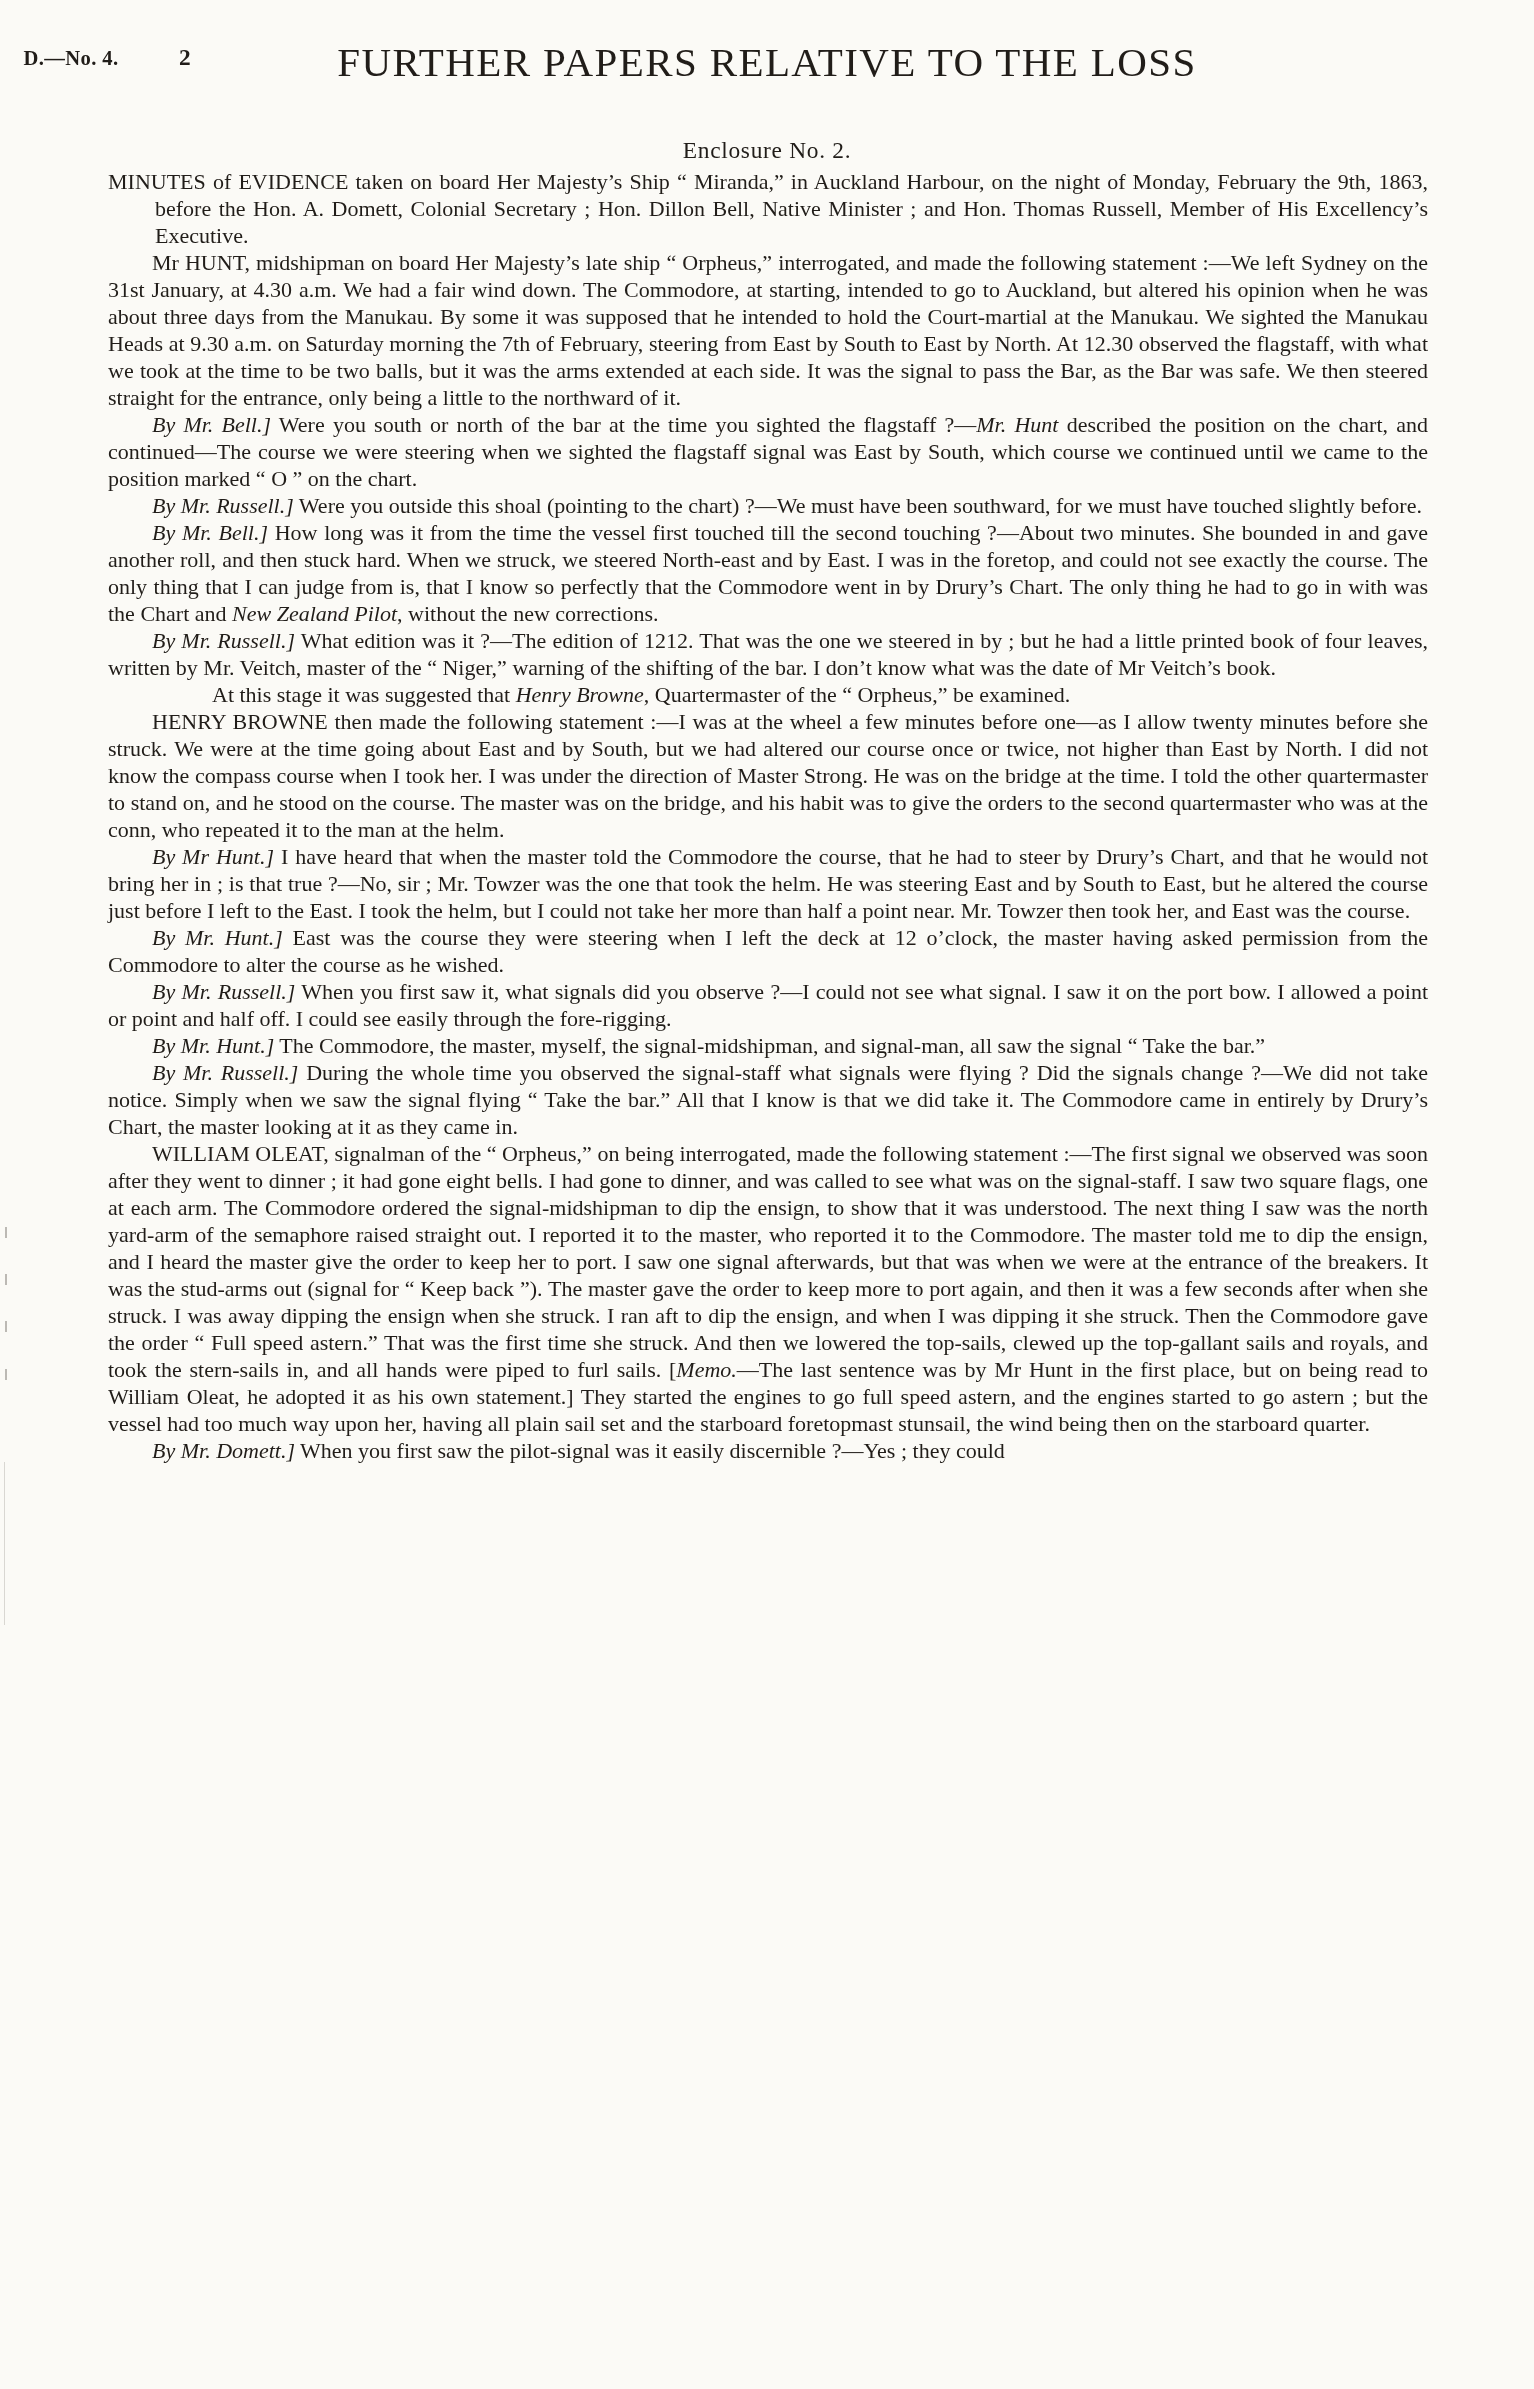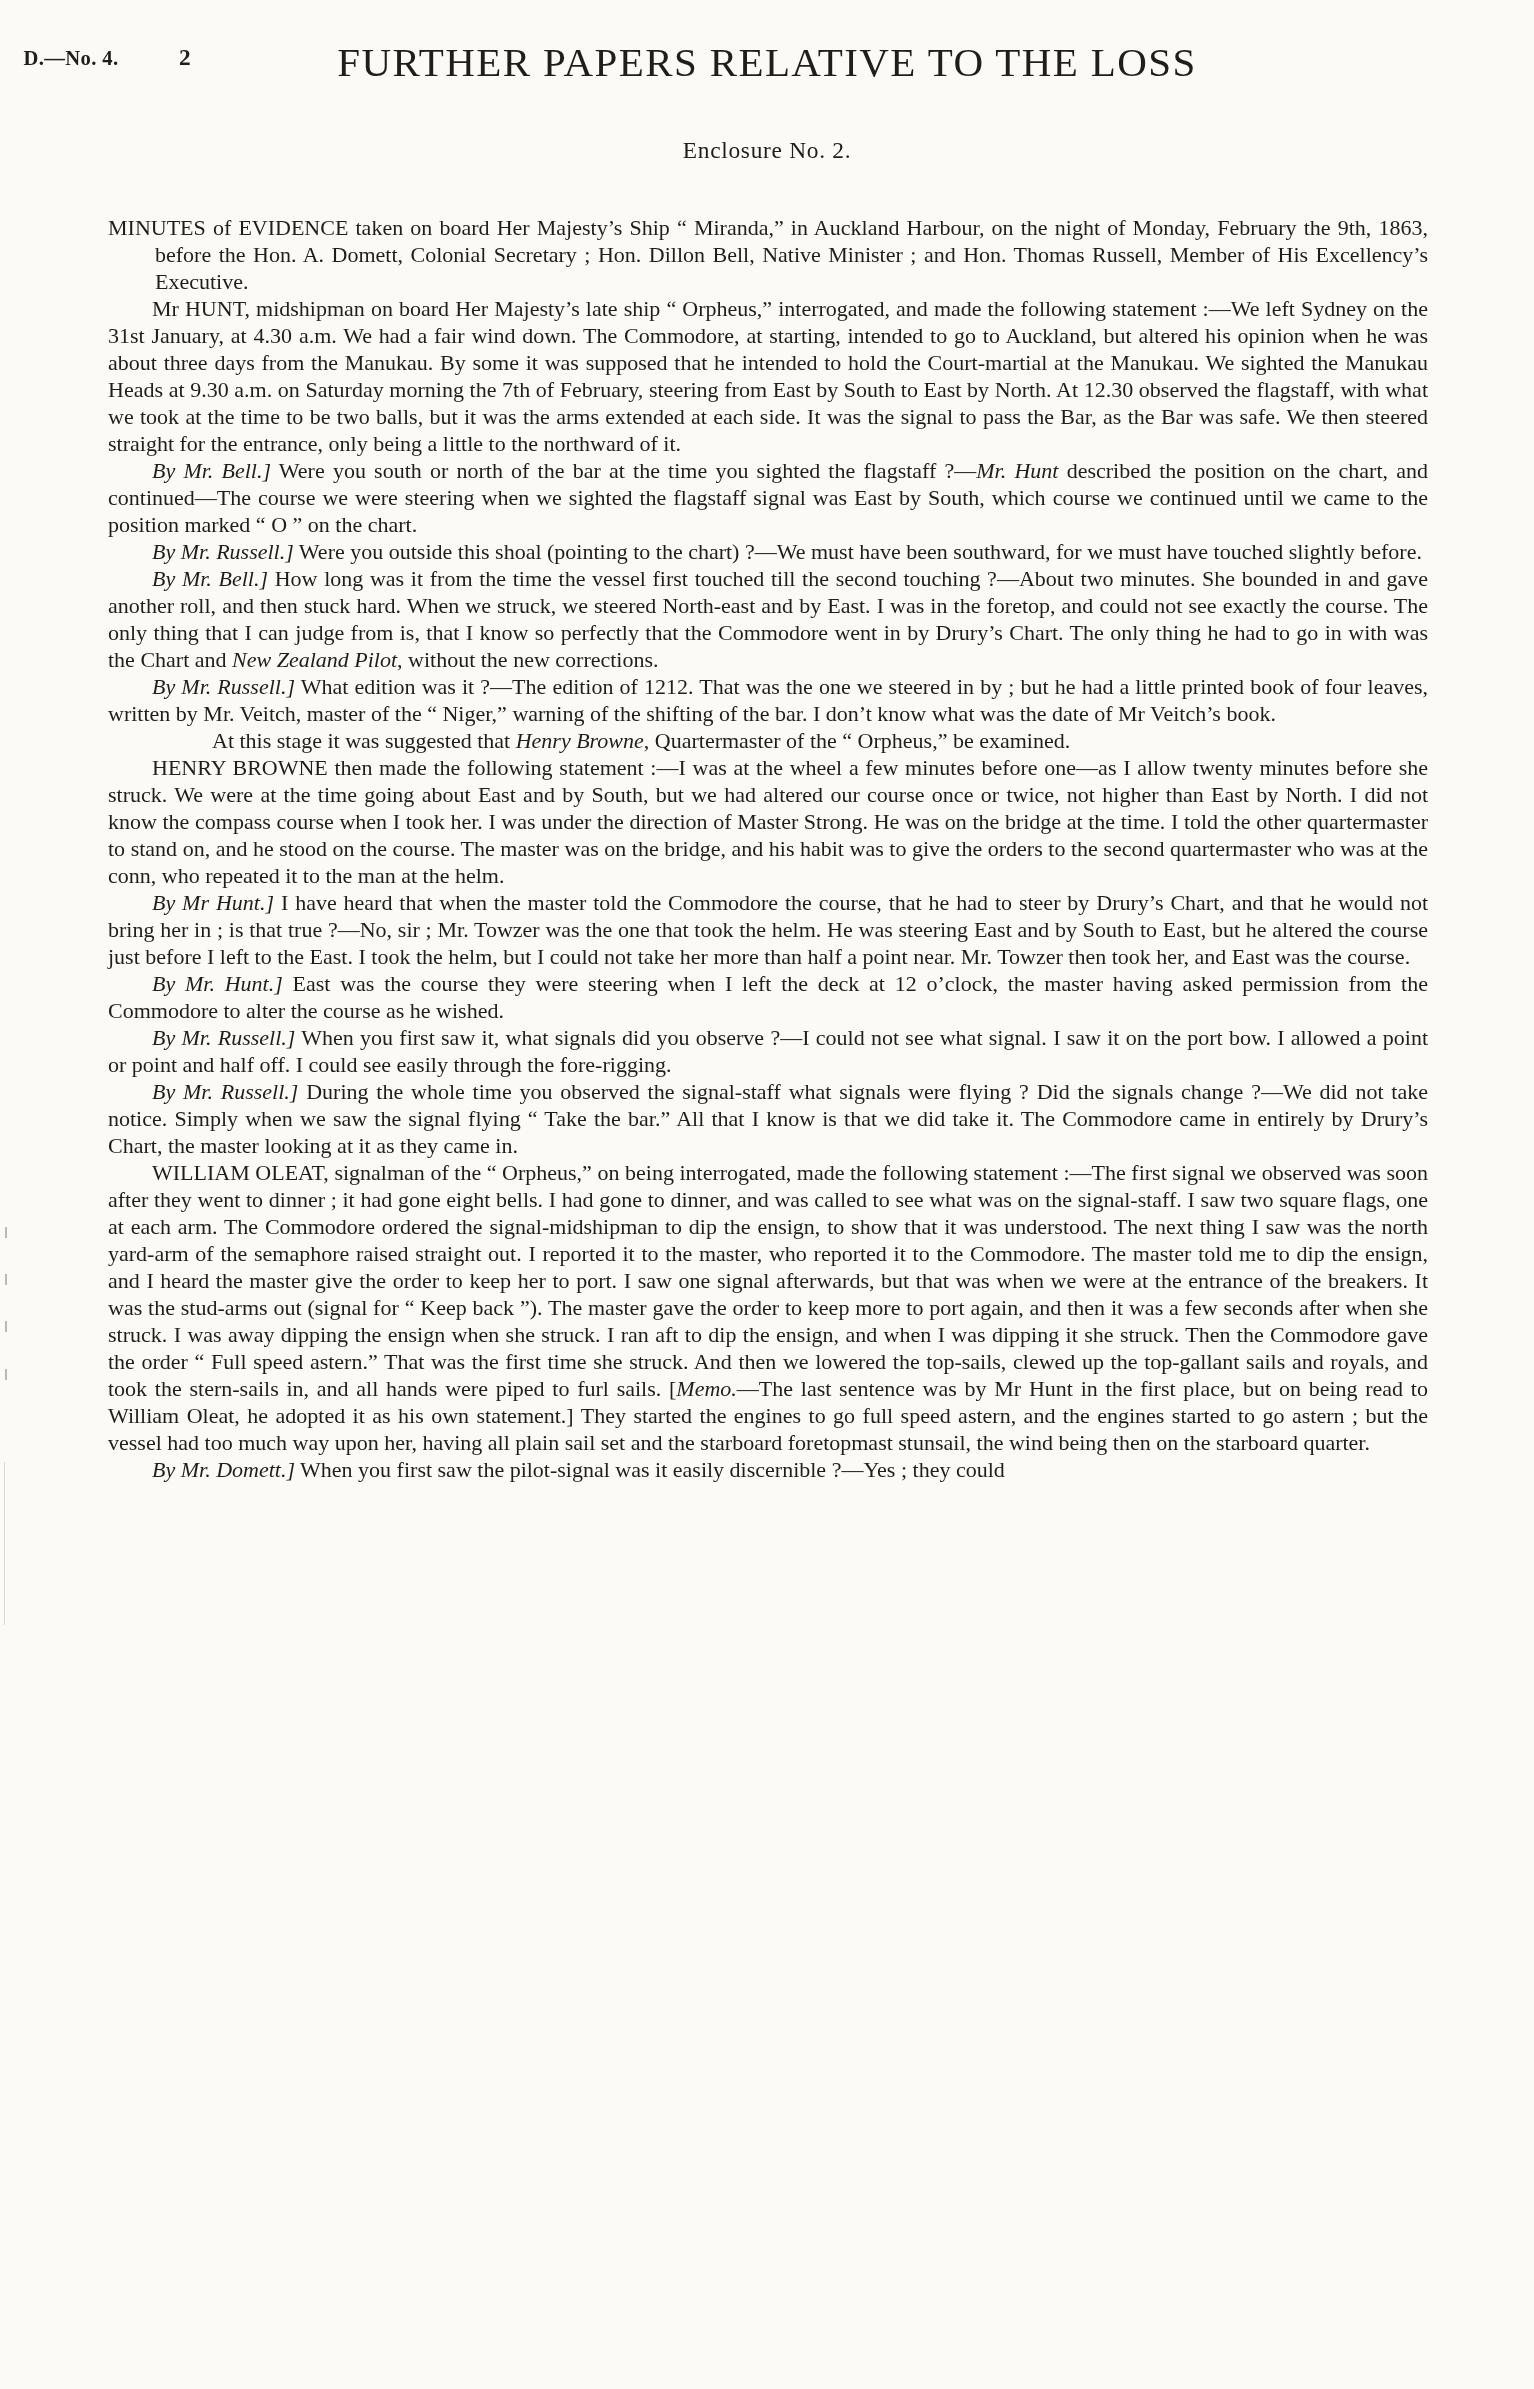--- a/index.html
+++ b/index.html
@@ -53,21 +53,20 @@
     letter-spacing: 0.7px;
   }
   .doc-body {
     position: absolute;
     top: 168px;
     left: 108px;
     width: 1320px;
     font-size: 22px;
     line-height: 27px;
     text-align: justify;
-    margin-top: 46px;
   }
   .para {
     margin: 0;
     text-indent: 44px;
   }
   .para.preamble {
     text-indent: -47px;
     padding-left: 47px;
   }
   .para.wide-indent {
@@ -107,19 +106,20 @@
       <p class="para indent"><span class="normal">Mr HUNT, midshipman on board Her Majesty’s late ship “ Orpheus,” interrogated, and made the following statement :—We left Sydney on the 31st January, at 4.30 a.m. We had a fair wind down. The Commodore, at starting, intended to go to Auckland, but altered his opinion when he was about three days from the Manukau. By some it was supposed that he intended to hold the Court-martial at the Manukau. We sighted the Manukau Heads at 9.30 a.m. on Saturday morning the 7th of February, steering from East by South to East by North. At 12.30 observed the flagstaff, with what we took at the time to be two balls, but it was the arms extended at each side. It was the signal to pass the Bar, as the Bar was safe. We then steered straight for the entrance, only being a little to the northward of it.</span></p>
       <p class="para indent"><span class="italic">By Mr. Bell.]</span><span class="normal"> Were you south or north of the bar at the time you sighted the flagstaff ?—</span><span class="italic">Mr. Hunt</span><span class="normal"> described the position on the chart, and continued—The course we were steering when we sighted the flagstaff signal was East by South, which course we continued until we came to the position marked “ O ” on the chart.</span></p>
       <p class="para indent"><span class="italic">By Mr. Russell.]</span><span class="normal"> Were you outside this shoal (pointing to the chart) ?—We must have been southward, for we must have touched slightly before.</span></p>
       <p class="para indent"><span class="italic">By Mr. Bell.]</span><span class="normal"> How long was it from the time the vessel first touched till the second touching ?—About two minutes. She bounded in and gave another roll, and then stuck hard. When we struck, we steered North-east and by East. I was in the foretop, and could not see exactly the course. The only thing that I can judge from is, that I know so perfectly that the Commodore went in by Drury’s Chart. The only thing he had to go in with was the Chart and </span><span class="italic">New Zealand Pilot</span><span class="normal">, without the new corrections.</span></p>
       <p class="para indent"><span class="italic">By Mr. Russell.]</span><span class="normal"> What edition was it ?—The edition of 1212. That was the one we steered in by ; but he had a little printed book of four leaves, written by Mr. Veitch, master of the “ Niger,” warning of the shifting of the bar. I don’t know what was the date of Mr Veitch’s book.</span></p>
       <p class="para wide-indent"><span class="normal">At this stage it was suggested that </span><span class="italic">Henry Browne</span><span class="normal">, Quartermaster of the “ Orpheus,” be examined.</span></p>
       <p class="para indent"><span class="normal">HENRY BROWNE then made the following statement :—I was at the wheel a few minutes before one—as I allow twenty minutes before she struck. We were at the time going about East and by South, but we had altered our course once or twice, not higher than East by North. I did not know the compass course when I took her. I was under the direction of Master Strong. He was on the bridge at the time. I told the other quartermaster to stand on, and he stood on the course. The master was on the bridge, and his habit was to give the orders to the second quartermaster who was at the conn, who repeated it to the man at the helm.</span></p>
       <p class="para indent"><span class="italic">By Mr Hunt.]</span><span class="normal"> I have heard that when the master told the Commodore the course, that he had to steer by Drury’s Chart, and that he would not bring her in ; is that true ?—No, sir ; Mr. Towzer was the one that took the helm. He was steering East and by South to East, but he altered the course just before I left to the East. I took the helm, but I could not take her more than half a point near. Mr. Towzer then took her, and East was the course.</span></p>
       <p class="para indent"><span class="italic">By Mr. Hunt.]</span><span class="normal"> East was the course they were steering when I left the deck at 12 o’clock, the master having asked permission from the Commodore to alter the course as he wished.</span></p>
       <p class="para indent"><span class="italic">By Mr. Russell.]</span><span class="normal"> When you first saw it, what signals did you observe ?—I could not see what signal. I saw it on the port bow. I allowed a point or point and half off. I could see easily through the fore-rigging.</span></p>
+      <p class="para indent"><span class="italic">By Mr. Hunt.]</span><span class="normal"> The Commodore, the master, myself, the signal-midshipman, and signal-man, all saw the signal “ Take the bar.”</span></p>
       <p class="para indent"><span class="italic">By Mr. Russell.]</span><span class="normal"> During the whole time you observed the signal-staff what signals were flying ? Did the signals change ?—We did not take notice. Simply when we saw the signal flying “ Take the bar.” All that I know is that we did take it. The Commodore came in entirely by Drury’s Chart, the master looking at it as they came in.</span></p>
       <p class="para indent"><span class="normal">WILLIAM OLEAT, signalman of the “ Orpheus,” on being interrogated, made the following statement :—The first signal we observed was soon after they went to dinner ; it had gone eight bells. I had gone to dinner, and was called to see what was on the signal-staff. I saw two square flags, one at each arm. The Commodore ordered the signal-midshipman to dip the ensign, to show that it was understood. The next thing I saw was the north yard-arm of the semaphore raised straight out. I reported it to the master, who reported it to the Commodore. The master told me to dip the ensign, and I heard the master give the order to keep her to port. I saw one signal afterwards, but that was when we were at the entrance of the breakers. It was the stud-arms out (signal for “ Keep back ”). The master gave the order to keep more to port again, and then it was a few seconds after when she struck. I was away dipping the ensign when she struck. I ran aft to dip the ensign, and when I was dipping it she struck. Then the Commodore gave the order “ Full speed astern.” That was the first time she struck. And then we lowered the top-sails, clewed up the top-gallant sails and royals, and took the stern-sails in, and all hands were piped to furl sails. [</span><span class="italic">Memo.</span><span class="normal">—The last sentence was by Mr Hunt in the first place, but on being read to William Oleat, he adopted it as his own statement.] They started the engines to go full speed astern, and the engines started to go astern ; but the vessel had too much way upon her, having all plain sail set and the starboard foretopmast stunsail, the wind being then on the starboard quarter.</span></p>
       <p class="para indent"><span class="italic">By Mr. Domett.]</span><span class="normal"> When you first saw the pilot-signal was it easily discernible ?—Yes ; they could</span></p>
     </main>
 
 </div>
 
 
 </body></html>

